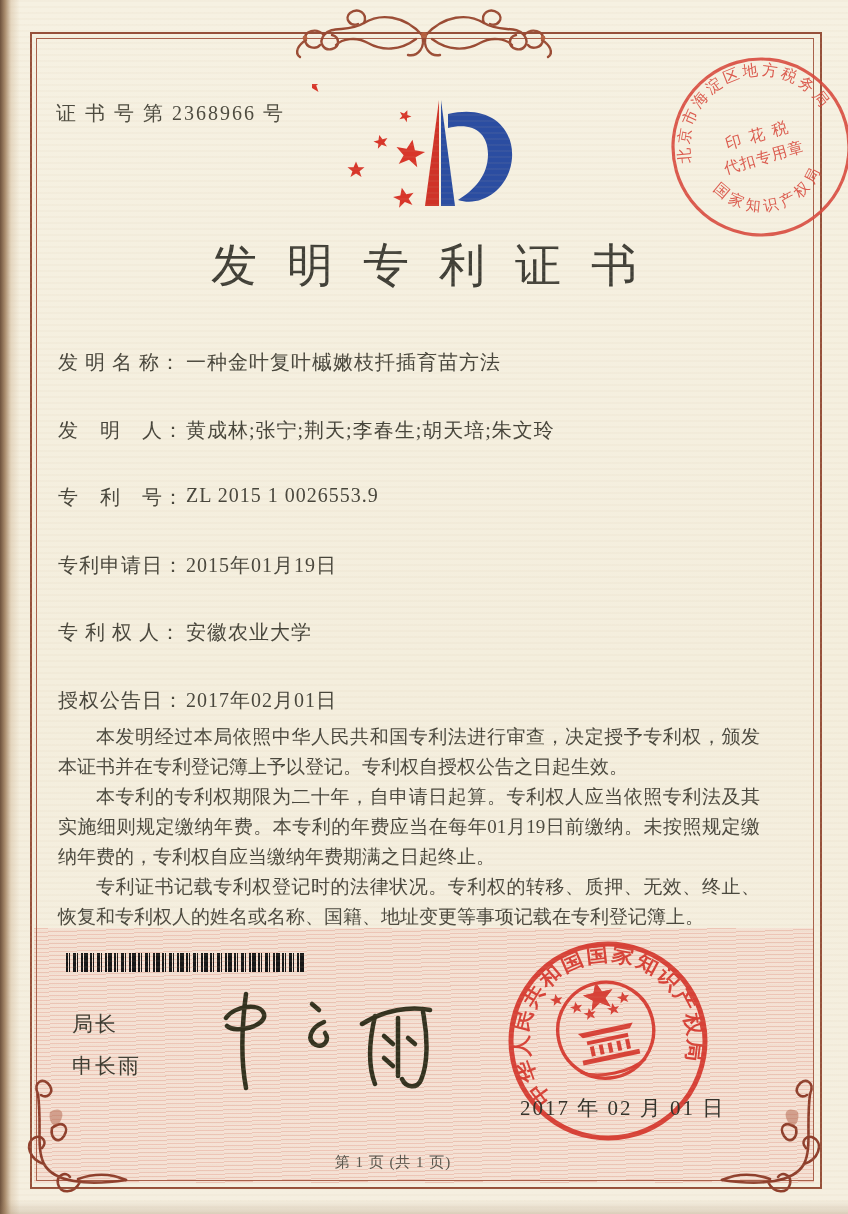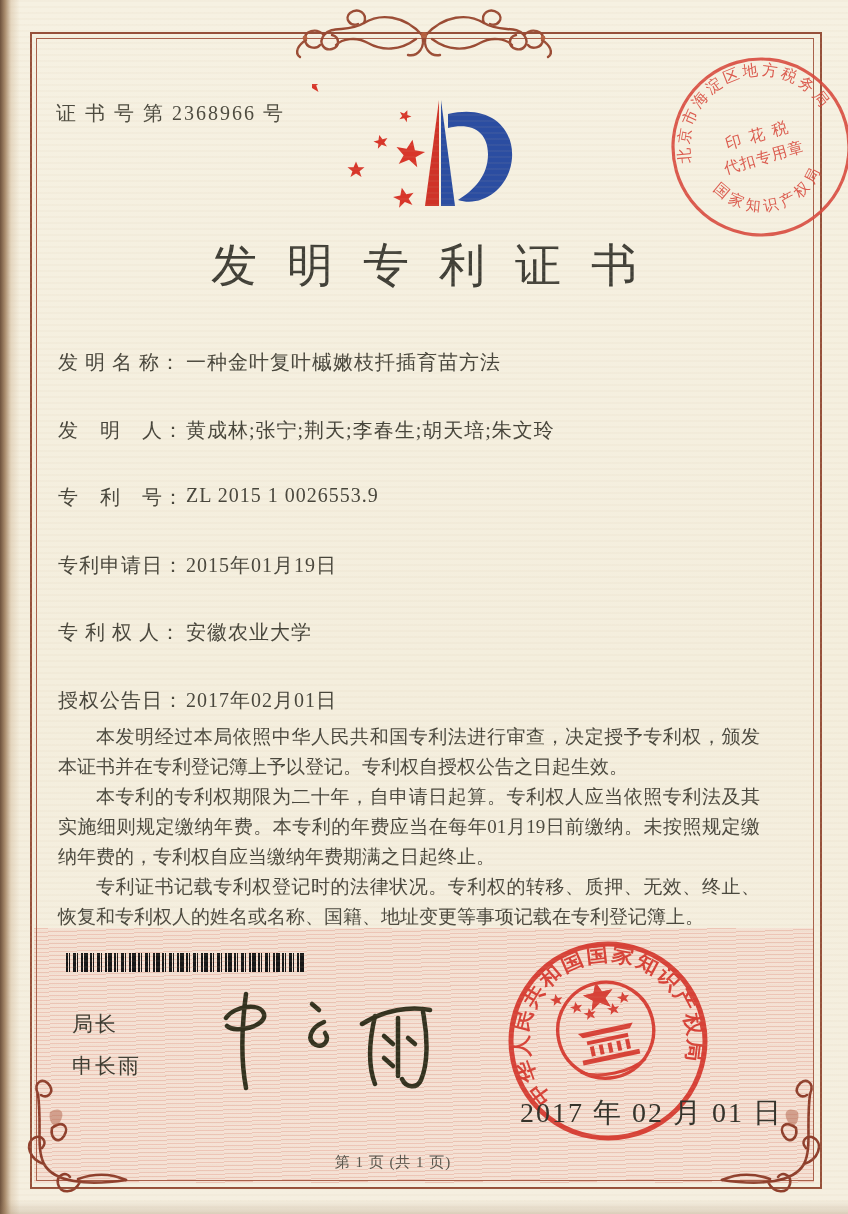--- a/index.html
+++ b/index.html
@@ -45,21 +45,21 @@
       #171717 15px 17px,transparent 17px 18px,
       #171717 18px 22px,transparent 22px 24px);}
   .sig-title{position:absolute;left:72px;top:1010px;font-size:21px;color:#3b3a30;
     letter-spacing:2px;font-family:"Liberation Sans","DejaVu Sans",sans-serif;}
   .sig-name{position:absolute;left:72px;top:1052px;font-size:21px;color:#3b3a30;
     letter-spacing:2px;font-family:"Liberation Sans","DejaVu Sans",sans-serif;}
   .signature-svg{position:absolute;left:212px;top:982px;}
   .logo-svg{position:absolute;left:312px;top:84px;}
   .tax-stamp-svg{position:absolute;left:664px;top:50px;}
   .seal-svg{position:absolute;left:503px;top:936px;}
-  .seal-date{position:absolute;left:520px;top:1094px;font-size:28px;color:#35342c;
+  .seal-date{position:absolute;left:520px;top:1094px;font-size:21px;color:#35342c;
     letter-spacing:2px;z-index:5;}
   .footer{position:absolute;left:393px;top:1153px;transform:translateX(-50%);
     font-size:15px;color:#55534a;letter-spacing:1px;}
   .ornament-top{position:absolute;left:286px;top:5px;}
   .corner-bl{position:absolute;left:16px;top:1078px;}
   .corner-br{position:absolute;left:716px;top:1078px;}
   .stamp-red{fill:#d8463a;}
 </style>
 </head>
 <body>

